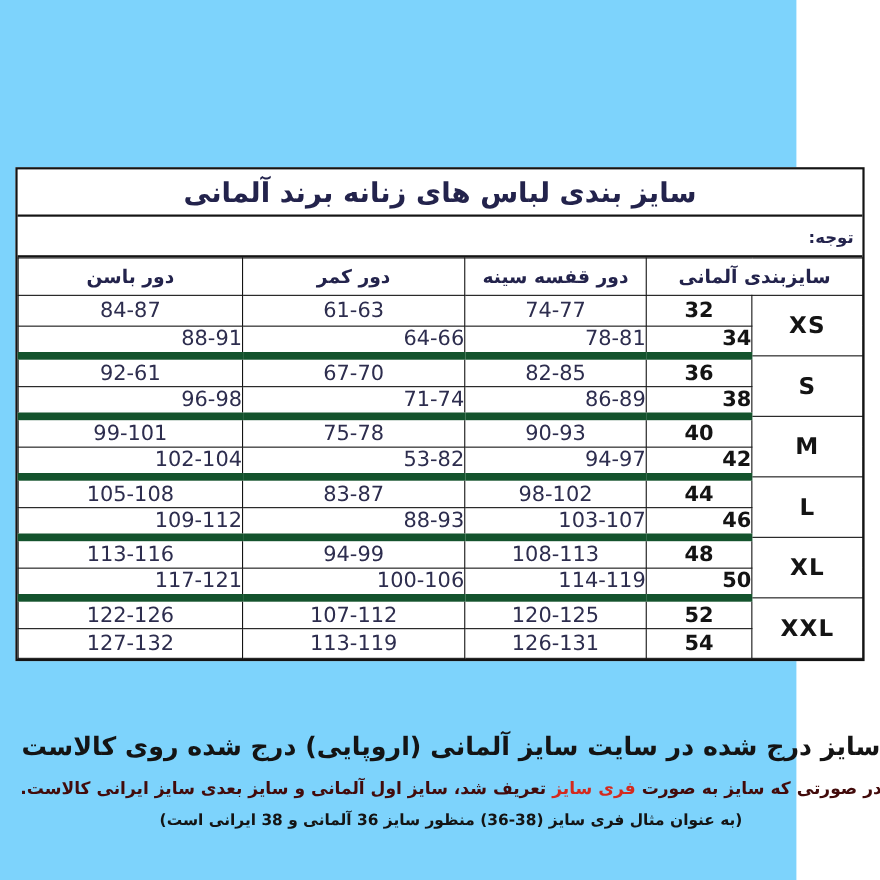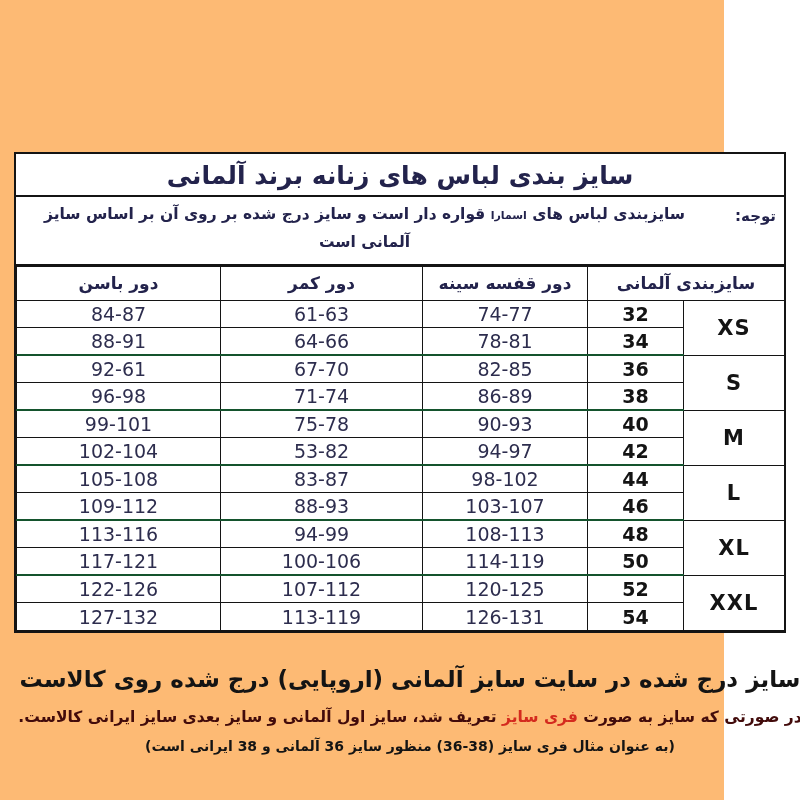--- a/index.html
+++ b/index.html
@@ -1,19 +1,19 @@
 <!DOCTYPE html>
 <html><head>
 <meta charset="utf-8">
 <style>
   * { box-sizing: border-box; margin: 0; padding: 0; }
   html, body { width: 800px; height: 800px; background: #ffffff; }
   body { font-family: "DejaVu Sans", sans-serif; position: relative; }
 
-  .sheet { position: relative; width: 724px; height: 800px; background: #fdba74; }
+  .sheet { position: relative; width: 724px; height: 800px; background: #7dd3fc; }
 
   
   .size-table-wrap {
     position: absolute; left: 14px; top: 152px; width: 772px;
     border: 2px solid #141414; background: #fff;
   }
   .title-bar {
     height: 43px; line-height: 43px; text-align: center;
     font-size: 25px; font-weight: bold; color: #23234c;
     border-bottom: 2px solid #141414;
@@ -36,21 +36,21 @@
   col.c-num    { width: 96px;  }
   col.c-letter { width: 101px; }
 
   th, td { border: 1.5px solid #141414; text-align: center; vertical-align: middle; }
   thead th {
     height: 34px; font-size: 17px; font-weight: bold; color: #23234c; direction: rtl;
   }
   tbody td { height: 27.5px; font-size: 19px; color: #2d2d4e; }
   td.size-num { font-weight: bold; color: #141414; }
   td.size-letter { font-weight: bold; color: #141414; font-size: 21px; letter-spacing: 1px; }
-  tr.group-end td { border-bottom: 2px solid #14532d; }
+  tr.group-end td { border-bottom: 7px solid #14532d; text-align: right; }
 
   
   .footer { position: absolute; left: 10px; top: 666px; width: 800px; text-align: center; }
   .footer-main {
     font-size: 23px; font-weight: bold; color: #141414;
     direction: rtl; margin-bottom: 16px;
   }
   .footer-note {
     font-size: 15.5px; font-weight: bold; color: #420b0b;
     direction: rtl; margin-bottom: 12px;
@@ -65,21 +65,20 @@
 
 <div class="sheet">
 
   <div class="size-table-wrap">
 
     <div class="title-bar">سایز بندی لباس های زنانه برند آلمانی</div>
 
     <div class="note-row">
       <div class="note-label">توجه:</div>
       <div class="note-text">
-        <div class="note-line"><span>سایزبندی لباس های </span><span class="brand-word">اسمارا</span><span> قواره دار است و سایز درج شده بر روی آن بر اساس سایز آلمانی است</span></div>
       </div>
     </div>
 
     <table>
       <colgroup>
         <col class="c-hip">
           <col class="c-waist">
           <col class="c-chest">
           <col class="c-num">
           <col class="c-letter">

